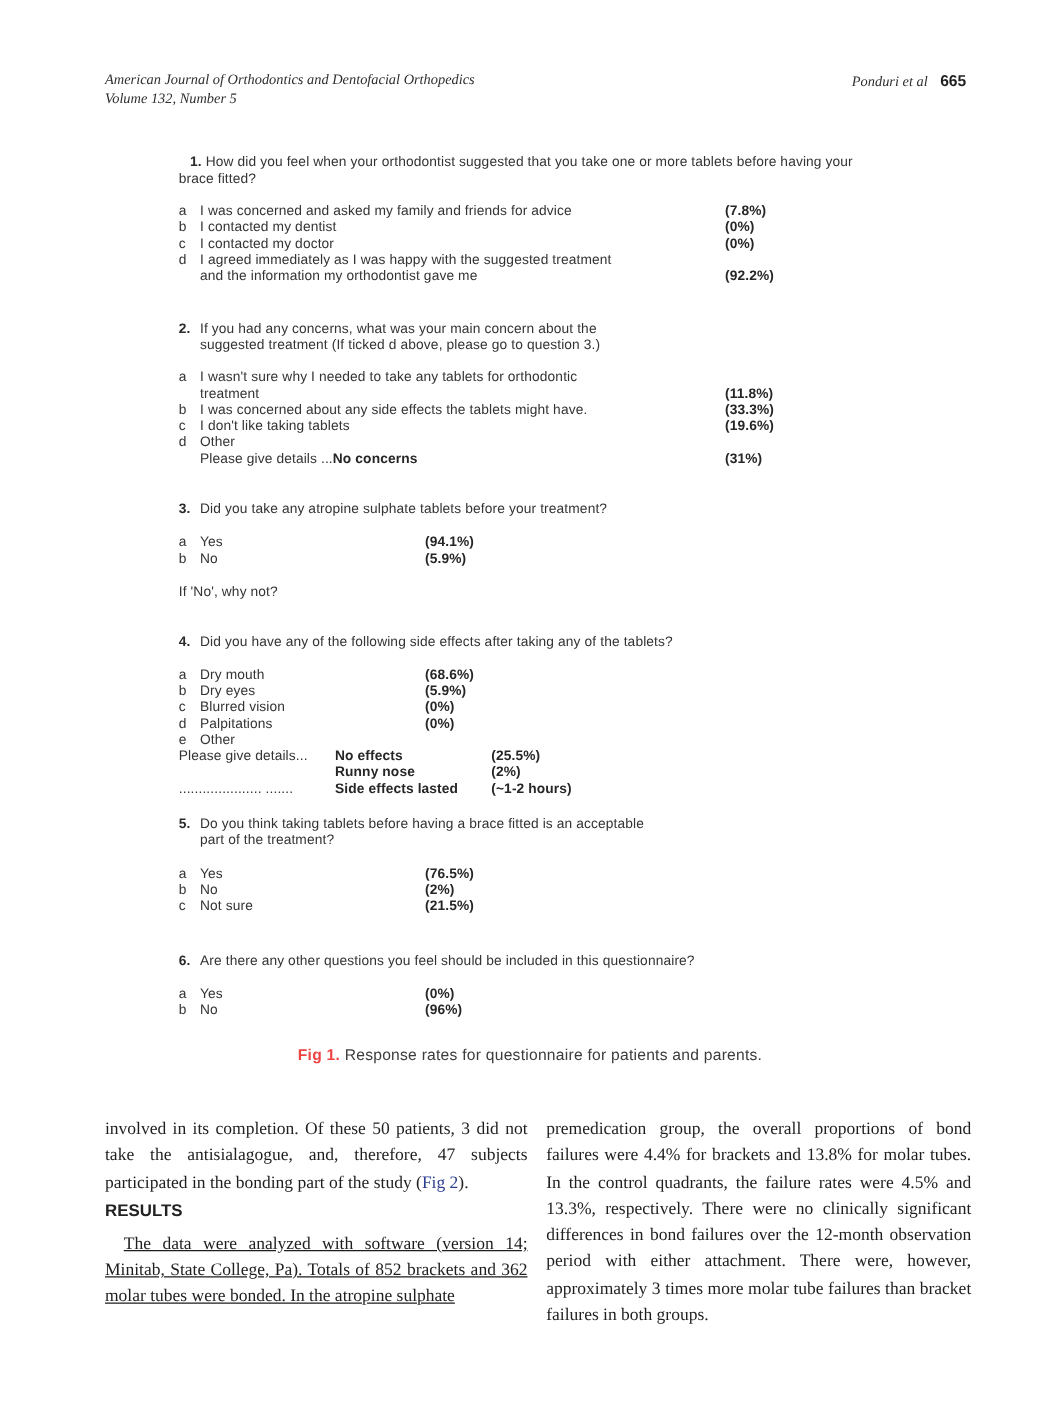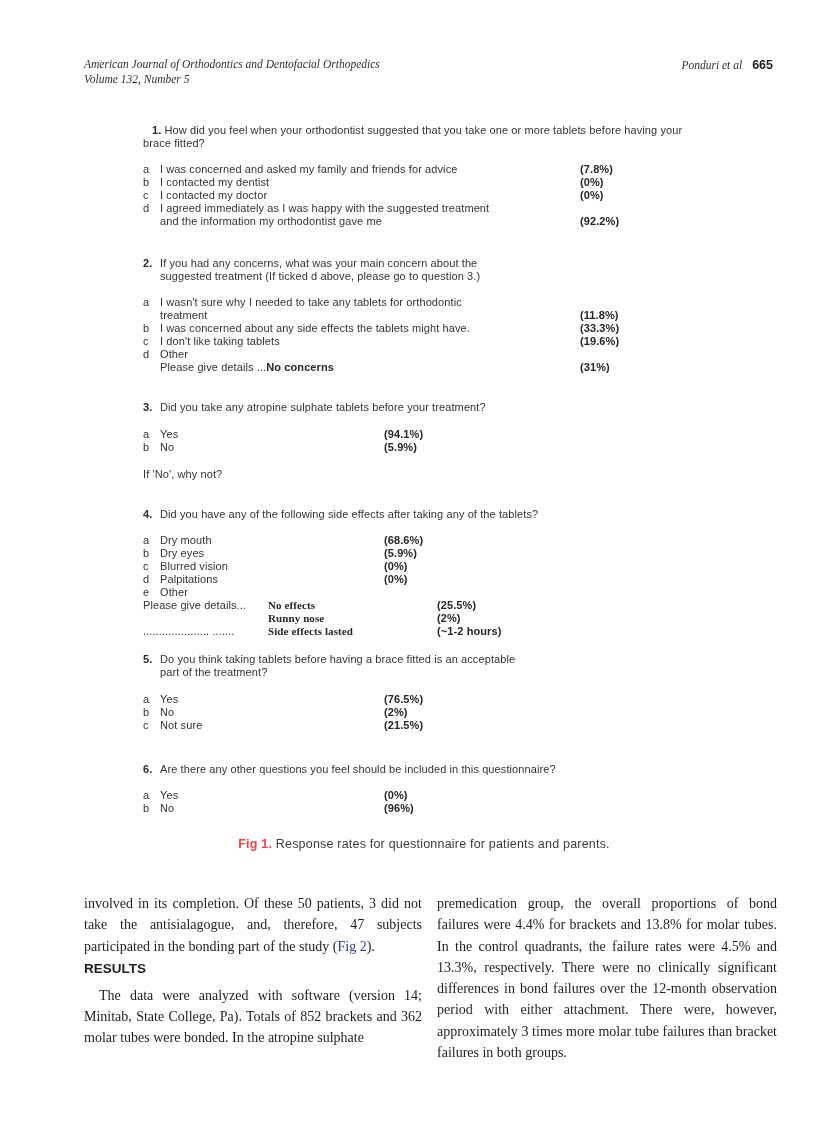--- a/index.html
+++ b/index.html
@@ -40,24 +40,24 @@
   .q5 { margin-top:15px; } .q5 .q-body { width:356px; }
   .q6 { margin-top:31px; }
   .options { margin-top:13px; }
   .options.tight { margin-top:14px; }
   .opt-row { position:relative; display:flex; min-height:13px; }
   .opt-letter { flex:none; width:17px; }
   .opt-value {
     position:absolute; top:0; font-weight:bold; color:#262626; white-space:nowrap;
   }
   .pct-far  .opt-value { left:437px; }
-  .pct-near .opt-value { left:197px;margin-left:44px; }
+  .pct-near .opt-value { left:197px; }
   .det-row { position:relative; min-height:13px; }
   .det-bold { font-weight:bold; color:#262626; }
-  .q4-det .det-bold { position:absolute; left:125px; top:0; white-space:nowrap;font-family:Liberation Serif, serif; }
+  .q4-det .det-bold { position:absolute; left:125px; top:0; white-space:nowrap; }
   .q4-det .opt-value { left:250px; }
   .followup { margin-top:14px; }
 
   
   .caption {
     position:absolute; left:143px; top:837px; width:562px; text-align:center;
     font-size:12.5px; color:#3c3c3c; letter-spacing:0.2px;
   }
   .caption b { color:#ef4444; }
 
@@ -67,21 +67,21 @@
     font-family:"Liberation Serif", serif; font-size:14px; line-height:21.3px;
     text-align:justify; color:#1e1e1e;
   }
   .col-left  { left:84px; }
   .col-right { left:437px; width:340px; }
   .results-hd {
     font-family:"Liberation Sans", sans-serif; font-weight:bold;
     font-size:13.5px; color:#222222; text-align:left;
     margin-top:3px; margin-bottom:8px; line-height:17px;
   }
-  .indent { text-indent:15px; }
+  .indent { text-indent:15px;text-decoration:underline; }
   .figlink { color:#2b3d8f; text-decoration:none; cursor:pointer; }
 </style>
 </head>
 <body>
 
 <div class="page">
 
   <div class="hdr-left">
     <div>American Journal of Orthodontics and Dentofacial Orthopedics</div>
     <div>Volume 132, Number 5</div>

